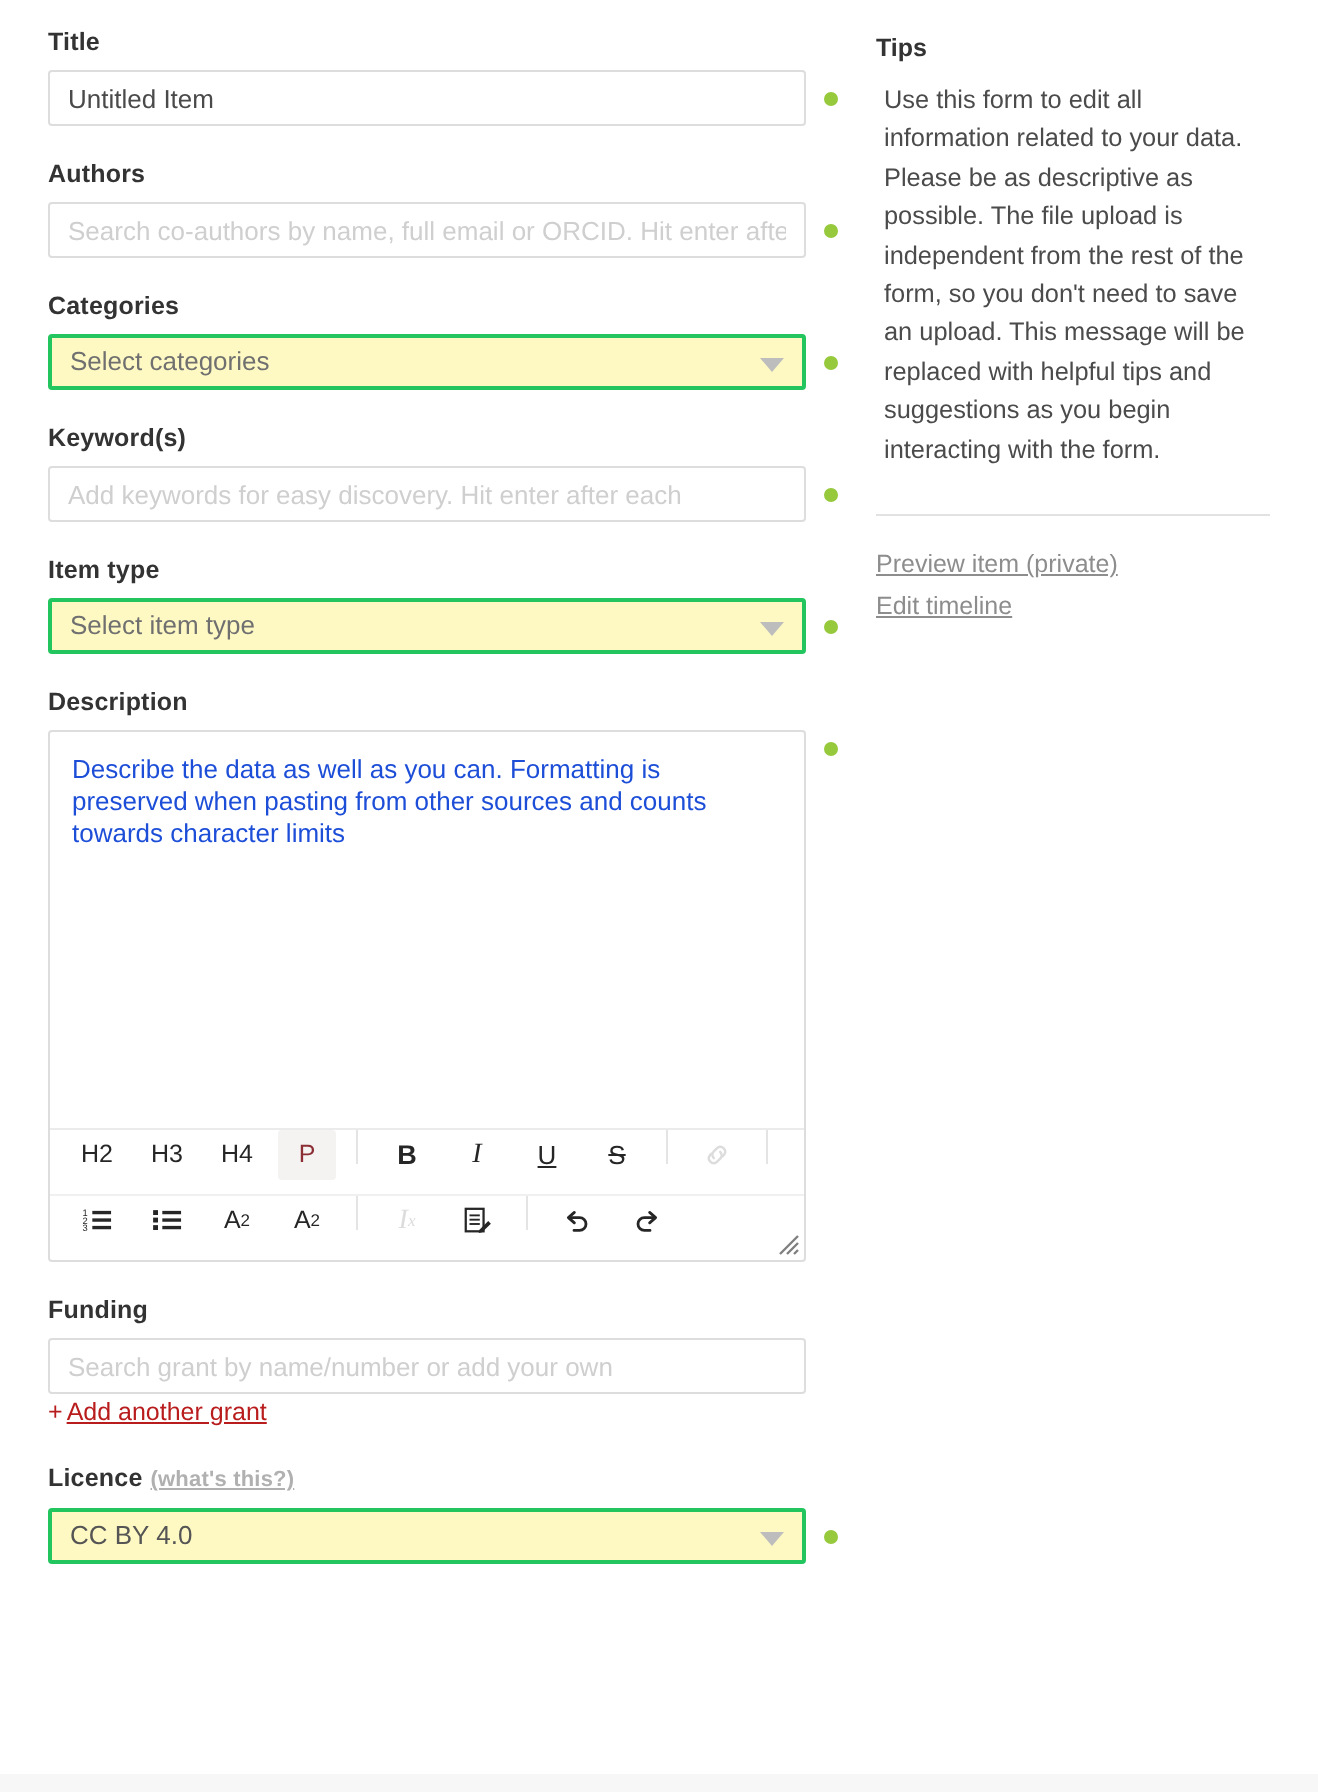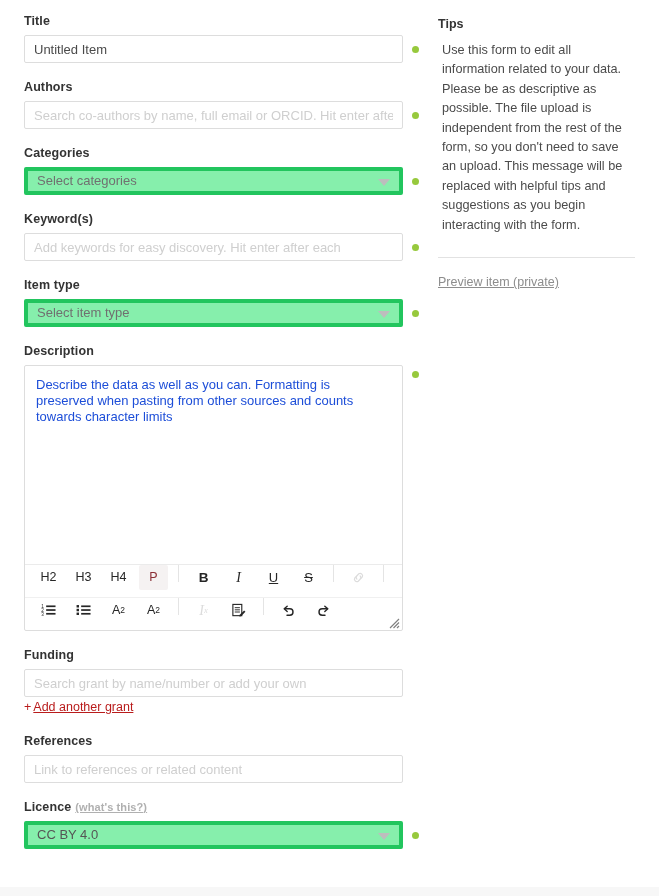--- a/index.html
+++ b/index.html
@@ -68,23 +68,23 @@
     padding: 0 9px;
     outline: none;
     line-height: 26px;
   }
   .txt::placeholder { color: #cfcfcf; }
   .txt.filled { color: #4a4a4a; }
 
   .sel {
     width: 379px;
     height: 28px;
-    border: 4px solid #22c55e;
+    border: 2px solid #22c55e;
     border-radius: 2px;
-    background: #86efac;
+    background: #fef9c3;
     font-size: 13px;
     color: #555555;
     padding: 0 26px 0 9px;
     line-height: 26px;
     position: relative;
     cursor: pointer;
     display: flex;
     align-items: center;
     user-select: none;
   }
@@ -421,26 +421,20 @@
       <div class="field">
         <label class="field-label">Funding</label>
         <div class="input-row">
           <input class="txt" type="text" placeholder="Search grant by name/number or add your own" style="">
         </div>
         <a class="addlink" href="#">
           <span class="plus">+</span><span class="lbl">Add another grant</span>
         </a>
       </div>
 
-      <div class="field" style="margin-top:19px;">
-        <label class="field-label">References</label>
-        <div class="input-row">
-          <input class="txt" type="text" placeholder="Link to references or related content" style="">
-        </div>
-      </div>
 
       <div class="field">
         <label class="field-label">
           <span>Licence</span><a class="label-hint" href="#">(what's this?)</a>
         </label>
         <div class="input-row">
           <div class="sel">
             <span>CC BY 4.0</span>
             <span class="caret"></span>
           </div>
@@ -448,17 +442,18 @@
         </div>
       </div>
 
     </div>
 
     <div class="side-col">
       <h3 class="side-title">Tips</h3>
       <p class="side-text">Use this form to edit all information related to your data. Please be as descriptive as possible. The file upload is independent from the rest of the form, so you don't need to save an upload. This message will be replaced with helpful tips and suggestions as you begin interacting with the form.</p>
       <hr class="side-divider">
       <a class="side-link" href="#">Preview item (private)</a>
+      <a class="side-link" href="#">Edit timeline</a>
     </div>
 
   </div>
   <div class="bottom-band"></div>
 </div>
 
 </body></html>

